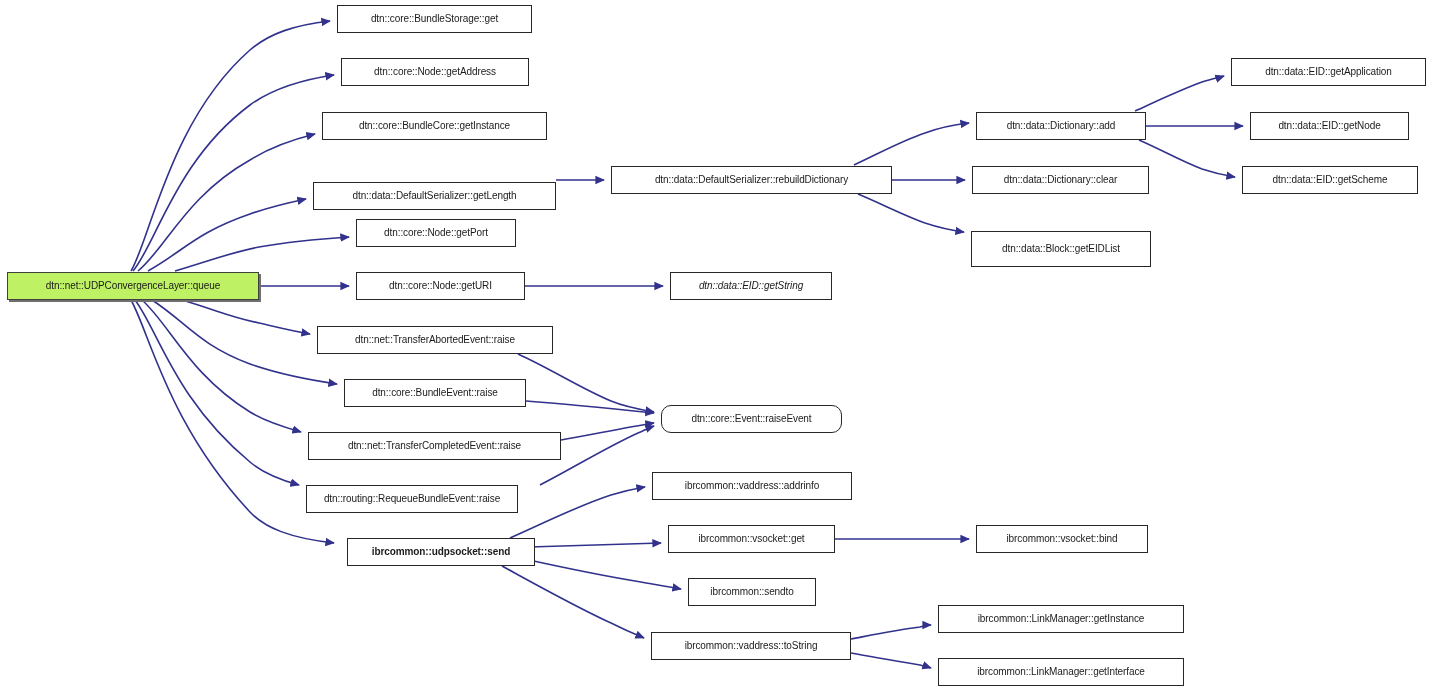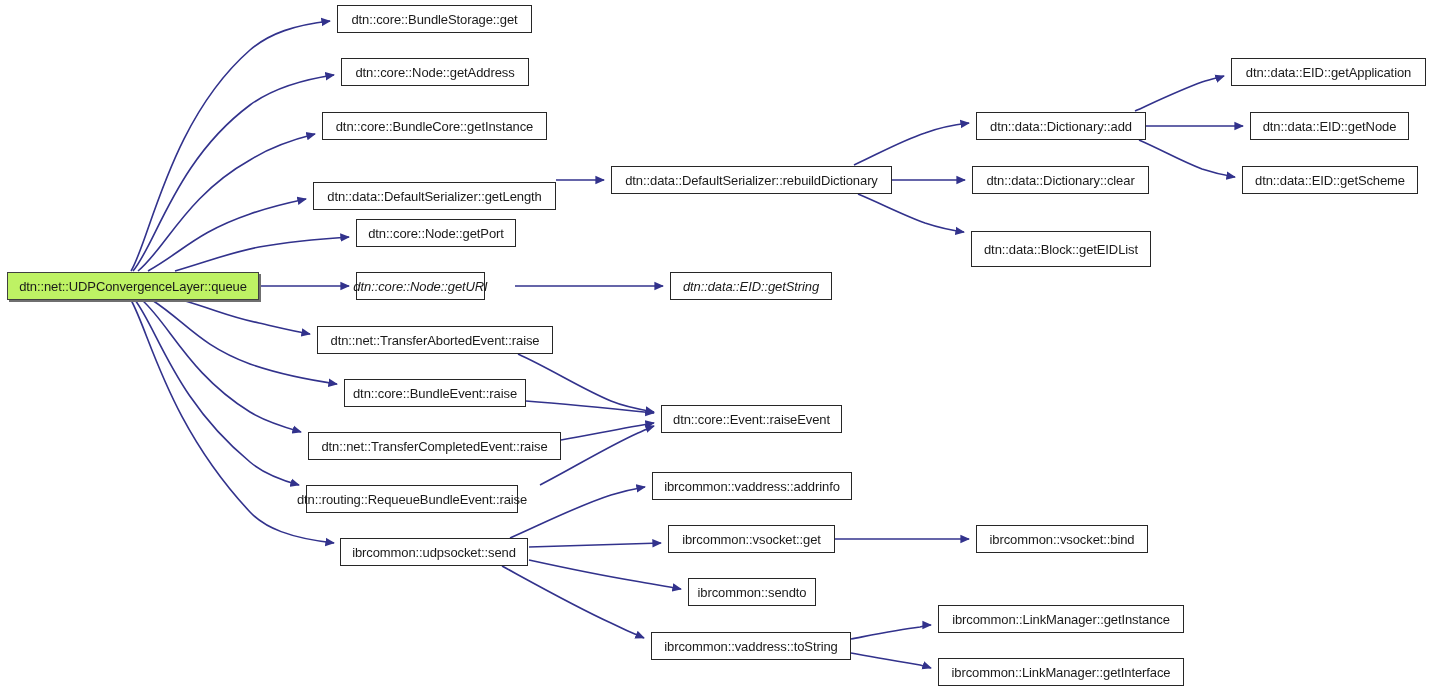--- a/index.html
+++ b/index.html
@@ -23,21 +23,21 @@
     height: 693px;
   }
   .node {
     position: absolute;
     box-sizing: border-box;
     background: #ffffff;
     border: 1px solid #272727;
     display: flex;
     align-items: center;
     justify-content: center;
-    font-size: 13px;
+    font-size: 10px;
     color: #1a1a1a;
     letter-spacing: -0.1px;
     white-space: nowrap;
     line-height: 1;
   }
   .node.root {
     background: #bef264;
     border: 1px solid #404040;
     box-shadow: 2px 2px 0 0 #6f6f6f;
   }
@@ -101,45 +101,45 @@
       </div>
       <div class="node" style="left: 322px; top: 112px; width: 225px; height: 28px;">
         <span class="node-label">dtn::core::BundleCore::getInstance</span>
       </div>
       <div class="node" style="left: 313px; top: 166px; width: 243px; height: 28px; margin-top: 16px;">
         <span class="node-label">dtn::data::DefaultSerializer::getLength</span>
       </div>
       <div class="node" style="left: 356px; top: 219px; width: 160px; height: 28px;">
         <span class="node-label">dtn::core::Node::getPort</span>
       </div>
-      <div class="node" style="left: 356px; top: 272px; width: 129px; height: 28px; font-style: italic;">
+      <div class="node" style="left: 356px; top: 272px; width: 169px; height: 28px;">
         <span class="node-label">dtn::core::Node::getURI</span>
       </div>
       <div class="node" style="left: 317px; top: 326px; width: 236px; height: 28px;">
         <span class="node-label">dtn::net::TransferAbortedEvent::raise</span>
       </div>
       <div class="node" style="left: 344px; top: 379px; width: 182px; height: 28px;">
         <span class="node-label">dtn::core::BundleEvent::raise</span>
       </div>
       <div class="node" style="left: 308px; top: 432px; width: 253px; height: 28px;">
         <span class="node-label">dtn::net::TransferCompletedEvent::raise</span>
       </div>
       <div class="node" style="left: 306px; top: 485px; width: 212px; height: 28px; justify-content: center;">
         <span class="node-label">dtn::routing::RequeueBundleEvent::raise</span>
       </div>
-      <div class="node" style="left: 340px; top: 538px; width: 188px; height: 28px;">
+      <div class="node" style="left: 347px; top: 538px; width: 188px; height: 28px; font-weight: bold;">
         <span class="node-label">ibrcommon::udpsocket::send</span>
       </div>
       <div class="node" style="left: 611px; top: 166px; width: 281px; height: 28px;">
         <span class="node-label">dtn::data::DefaultSerializer::rebuildDictionary</span>
       </div>
       <div class="node" style="left: 670px; top: 272px; width: 162px; height: 28px; font-style: italic;">
         <span class="node-label">dtn::data::EID::getString</span>
       </div>
-      <div class="node" style="left: 661px; top: 405px; width: 181px; height: 28px;">
+      <div class="node" style="left: 661px; top: 405px; width: 181px; height: 28px; border-radius: 10px;">
         <span class="node-label">dtn::core::Event::raiseEvent</span>
       </div>
       <div class="node" style="left: 652px; top: 472px; width: 200px; height: 28px;">
         <span class="node-label">ibrcommon::vaddress::addrinfo</span>
       </div>
       <div class="node" style="left: 668px; top: 525px; width: 167px; height: 28px;">
         <span class="node-label">ibrcommon::vsocket::get</span>
       </div>
       <div class="node" style="left: 688px; top: 578px; width: 128px; height: 28px;">
         <span class="node-label">ibrcommon::sendto</span>

